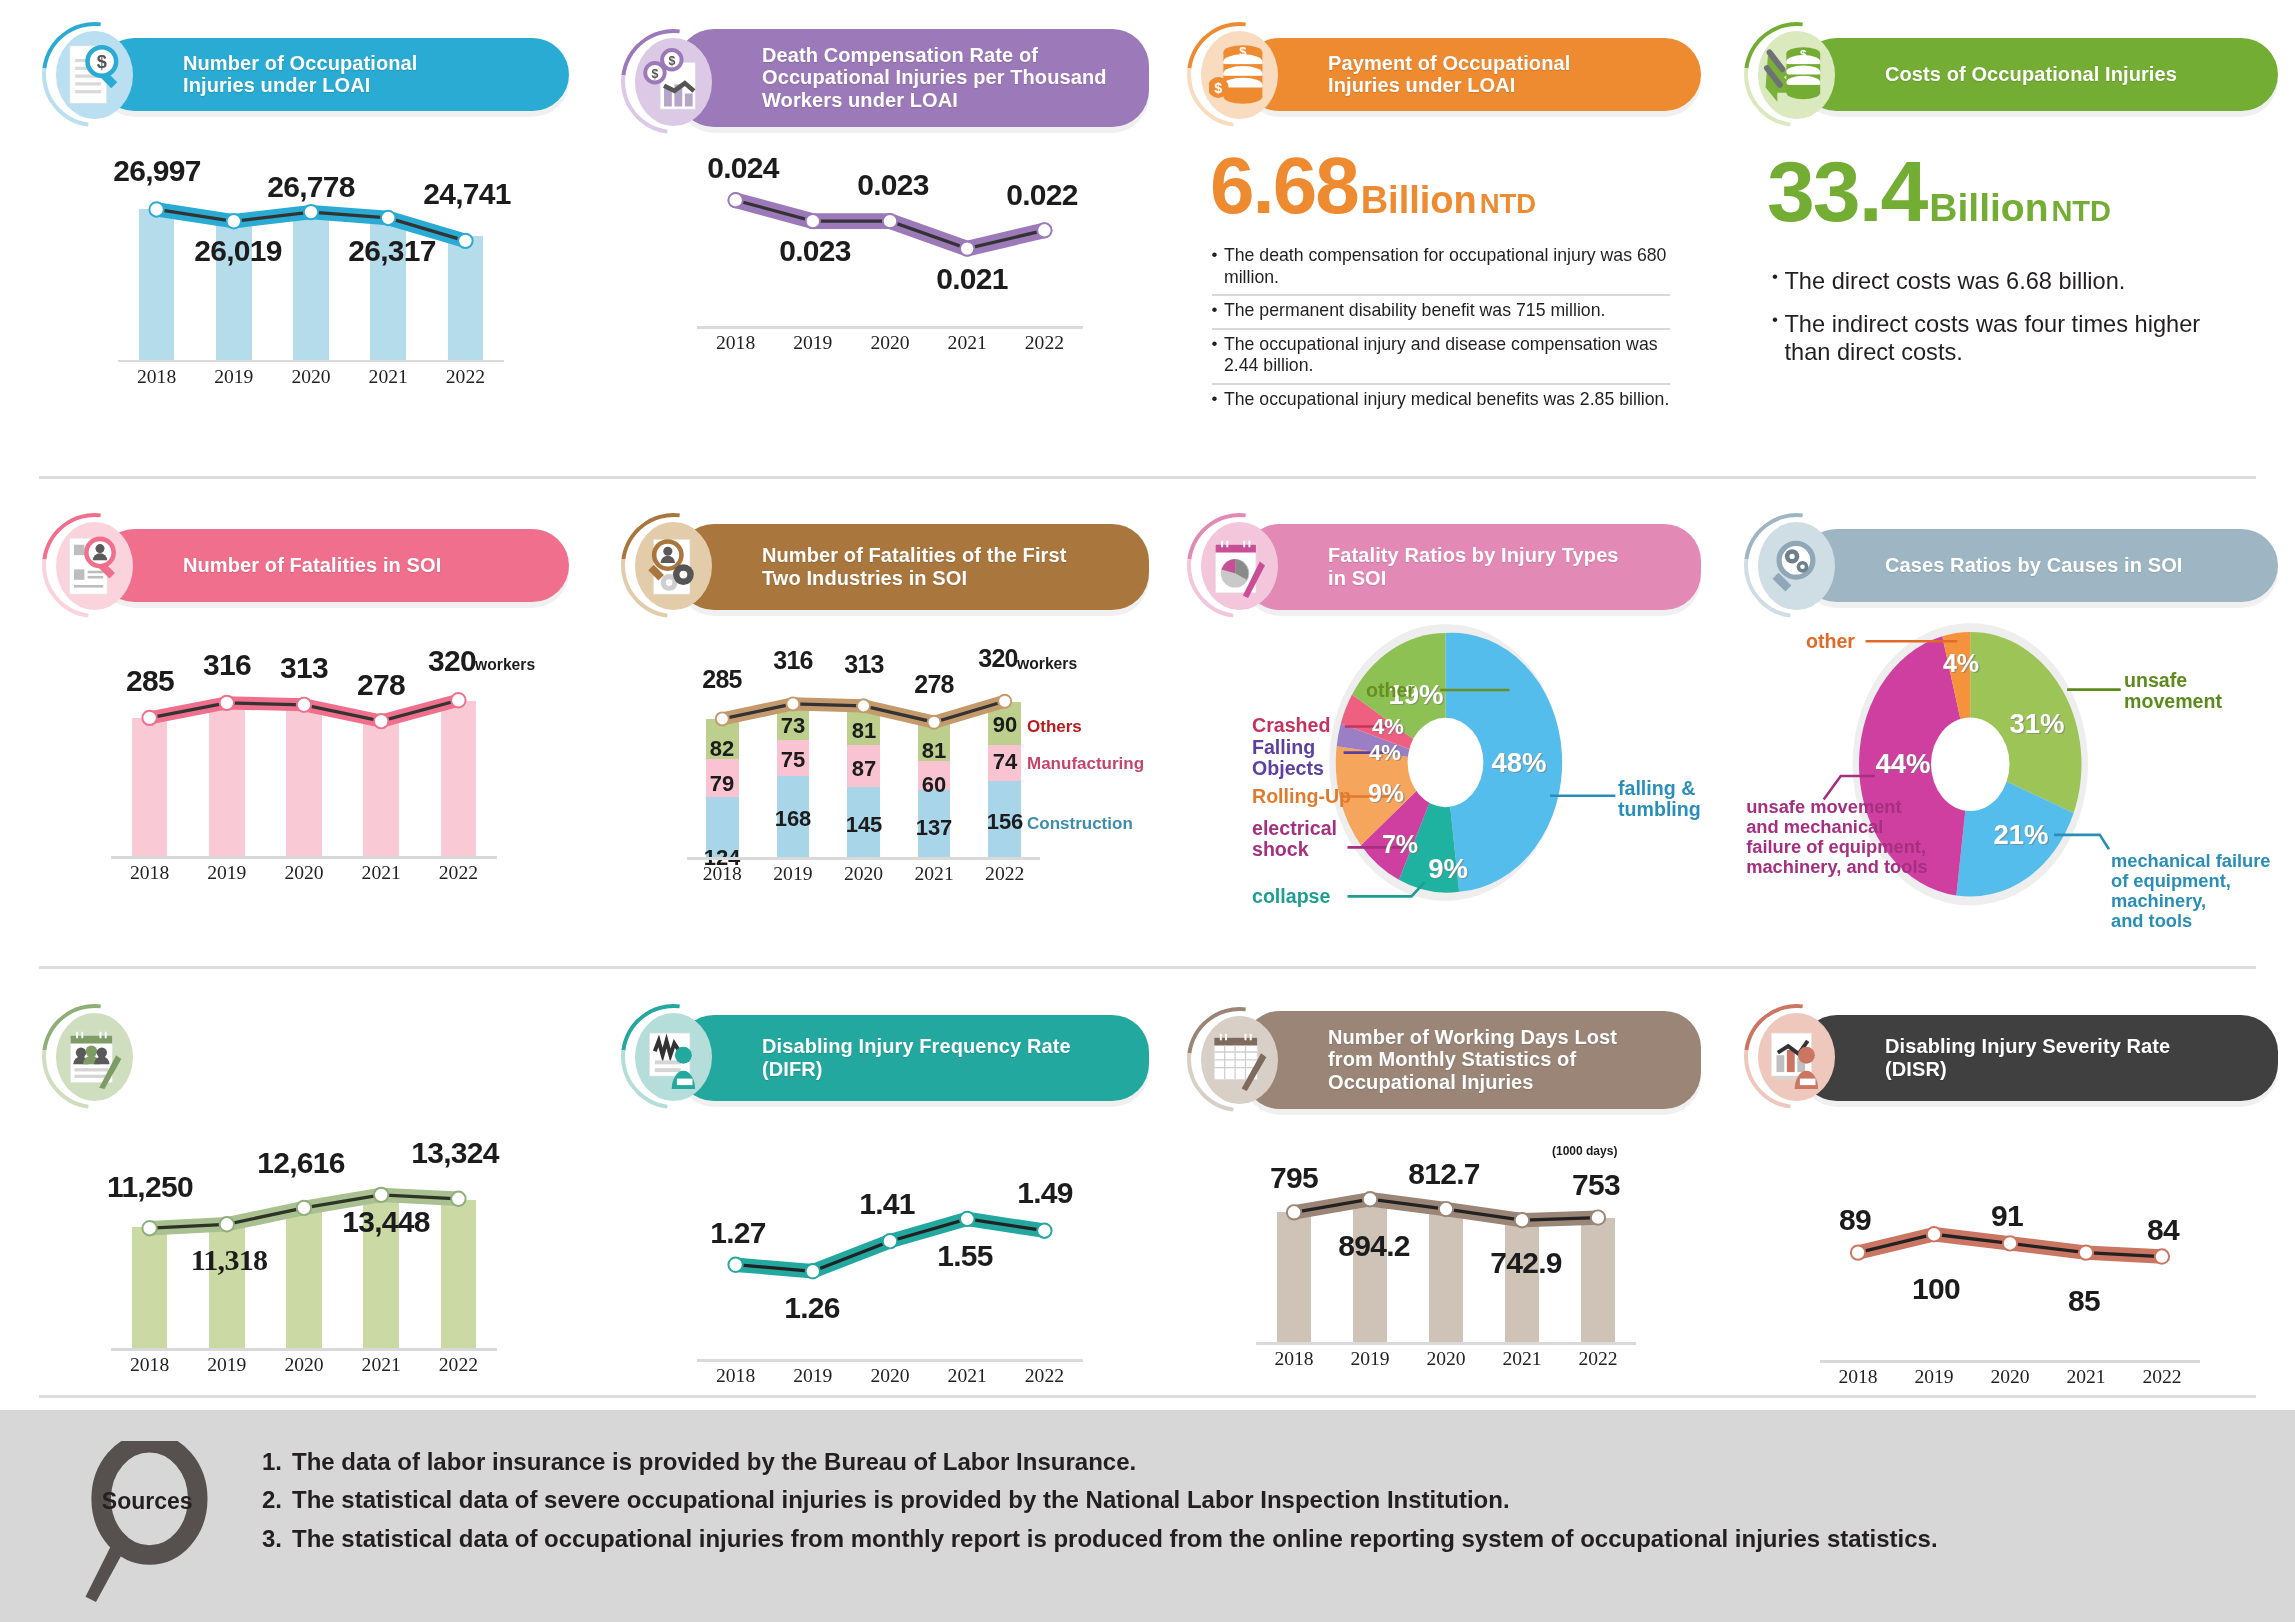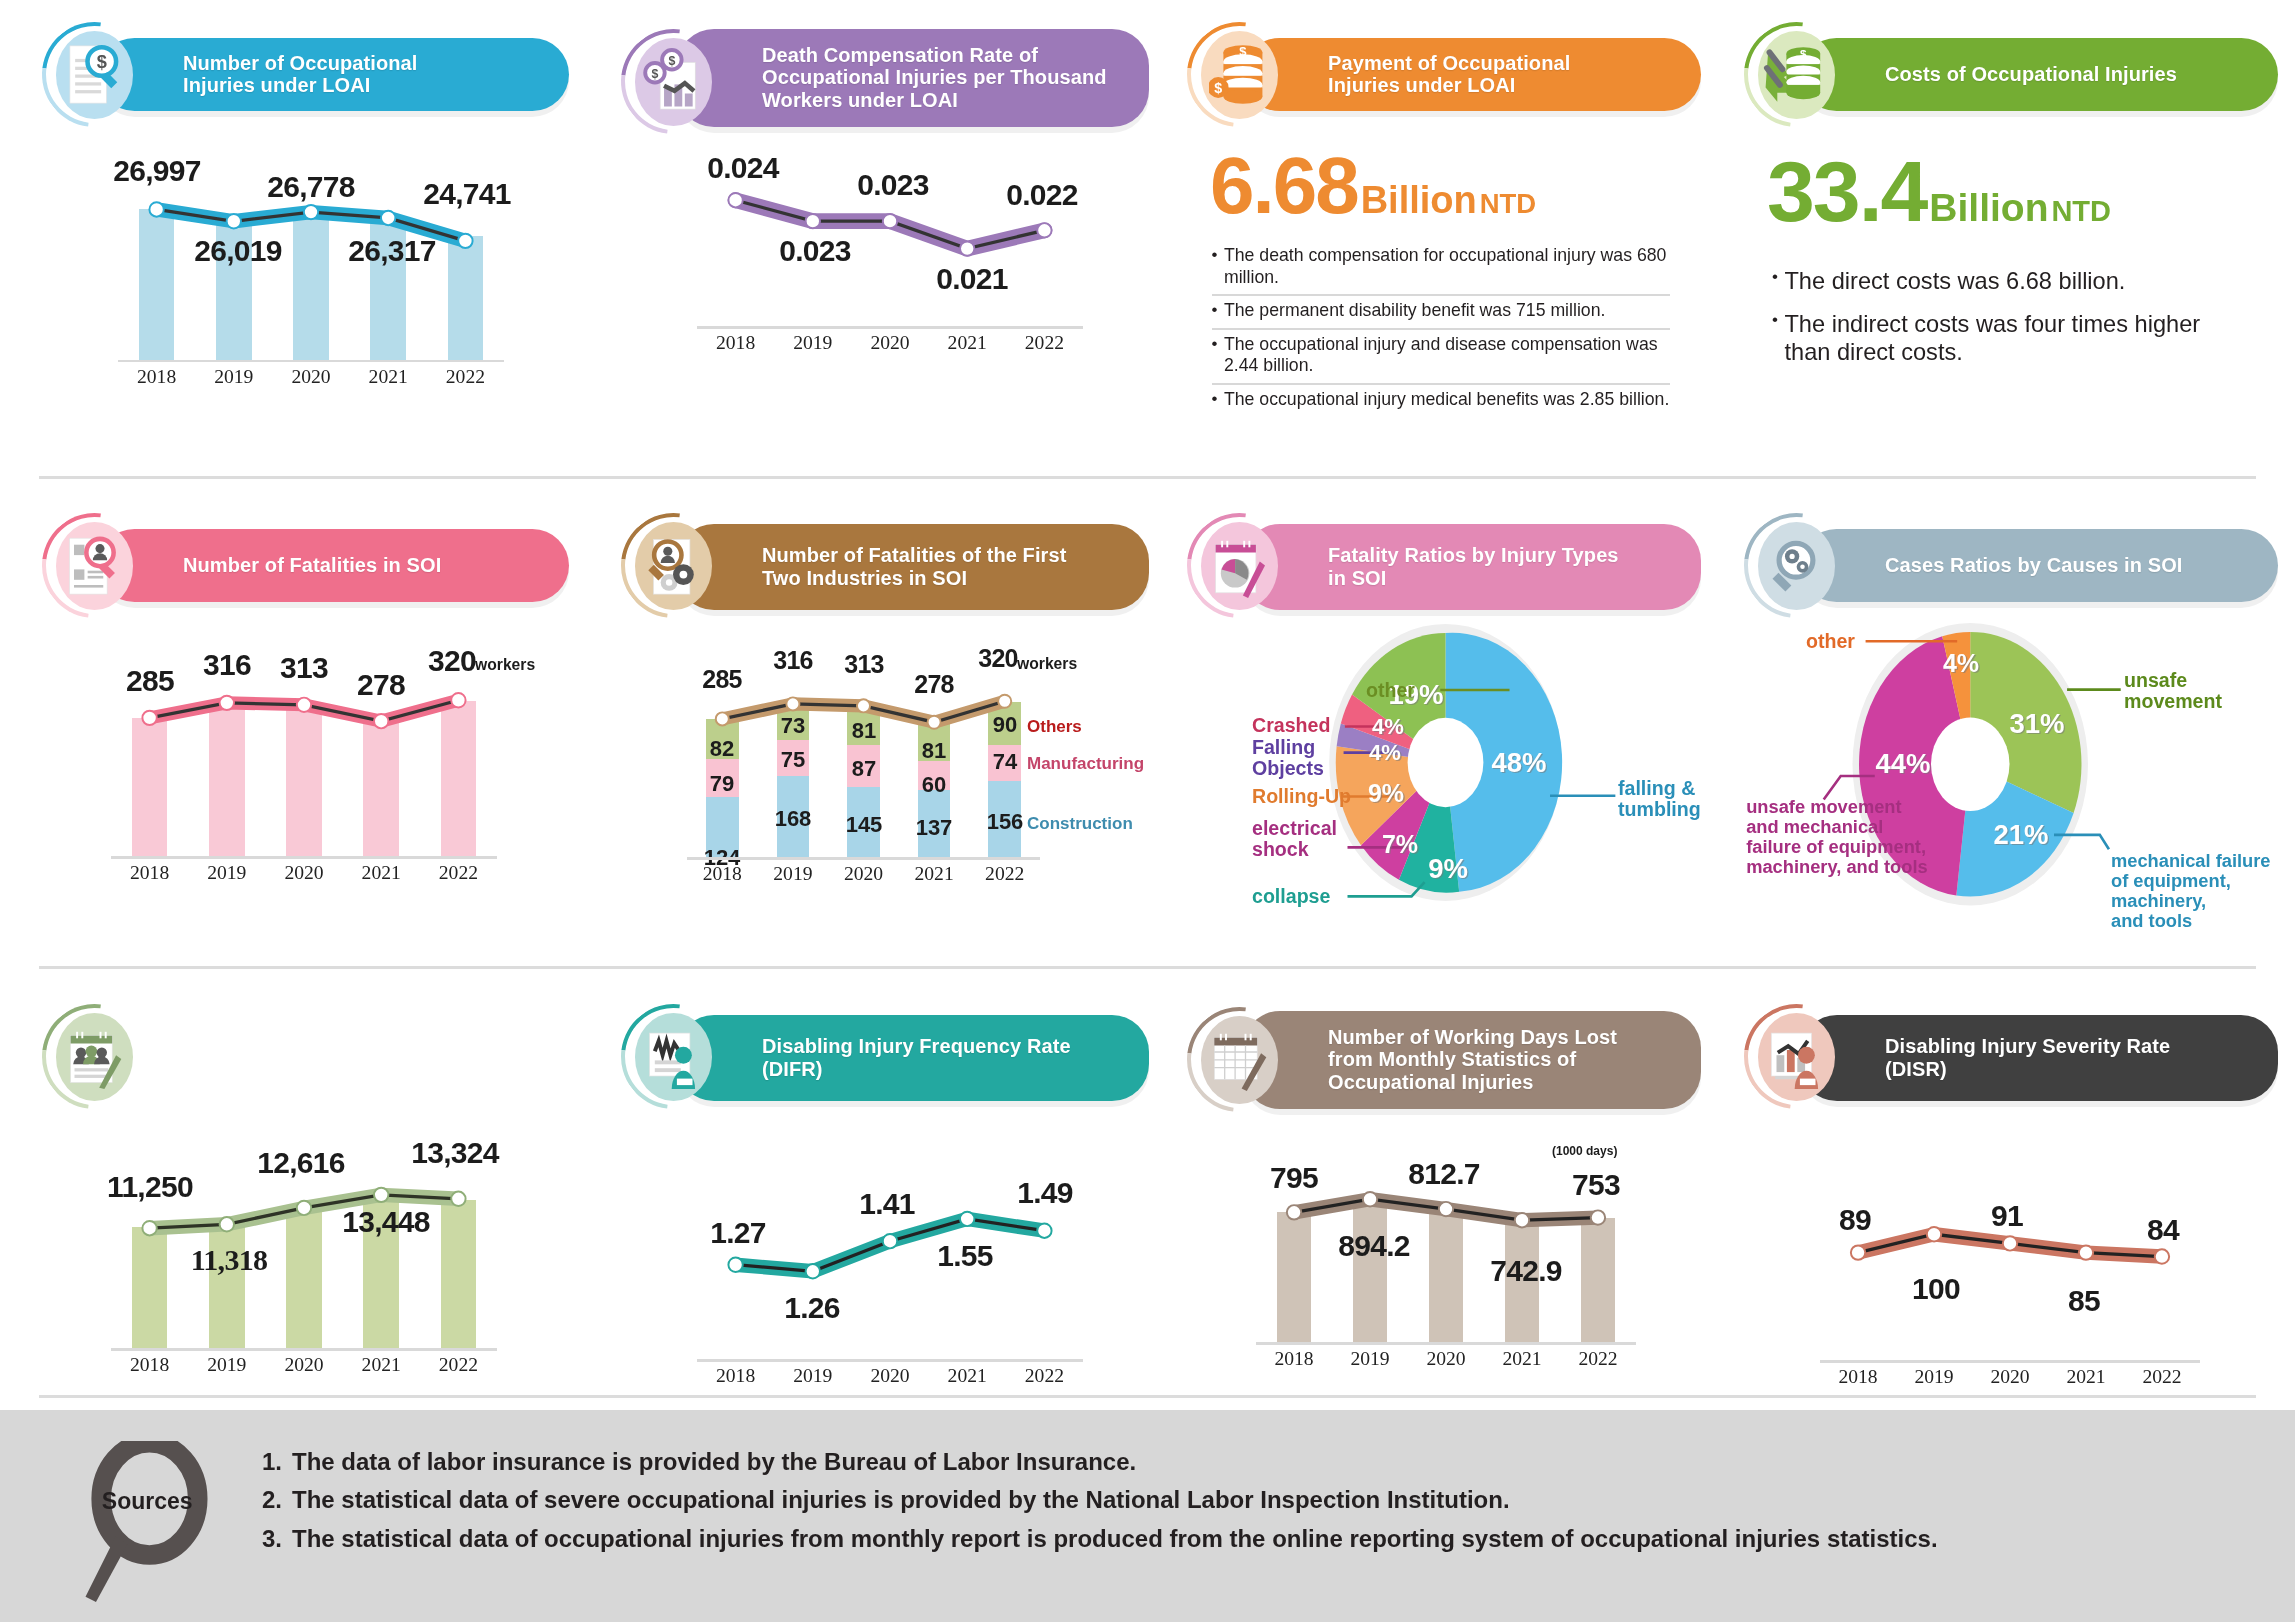--- a/index.html
+++ b/index.html
@@ -881,21 +881,21 @@
           <circle cx="58" cy="112" r="11"></circle>
             <circle cx="174" cy="92" r="11"></circle>
             <circle cx="290" cy="107" r="11"></circle>
             <circle cx="406" cy="124" r="11"></circle>
             <circle cx="522" cy="120" r="11"></circle>
         </g>
       </svg>
       <div class="vlabel" style="left:38px; top:22px;">795</div>
       <div class="vlabel" style="left:118px; top:90px;">894.2</div>
       <div class="vlabel" style="left:188px; top:18.3px;">812.7</div>
-      <div class="vlabel" style="left:270px; top:115px;">742.9</div>
+      <div class="vlabel" style="left:270px; top:107px;">742.9</div>
       <div class="vlabel" style="left:340px; top:29px;">753</div>
       <div class="unitnote" style="left:296px; top:5.2px; font-size:12px;">(1000 days)</div>
       <div class="axis" style="top:203px;"></div>
       <div class="xlabels" style="top:209px;">
         <span>2018</span>
         <span>2019</span>
         <span>2020</span>
         <span>2021</span>
         <span>2022</span>
       </div>

